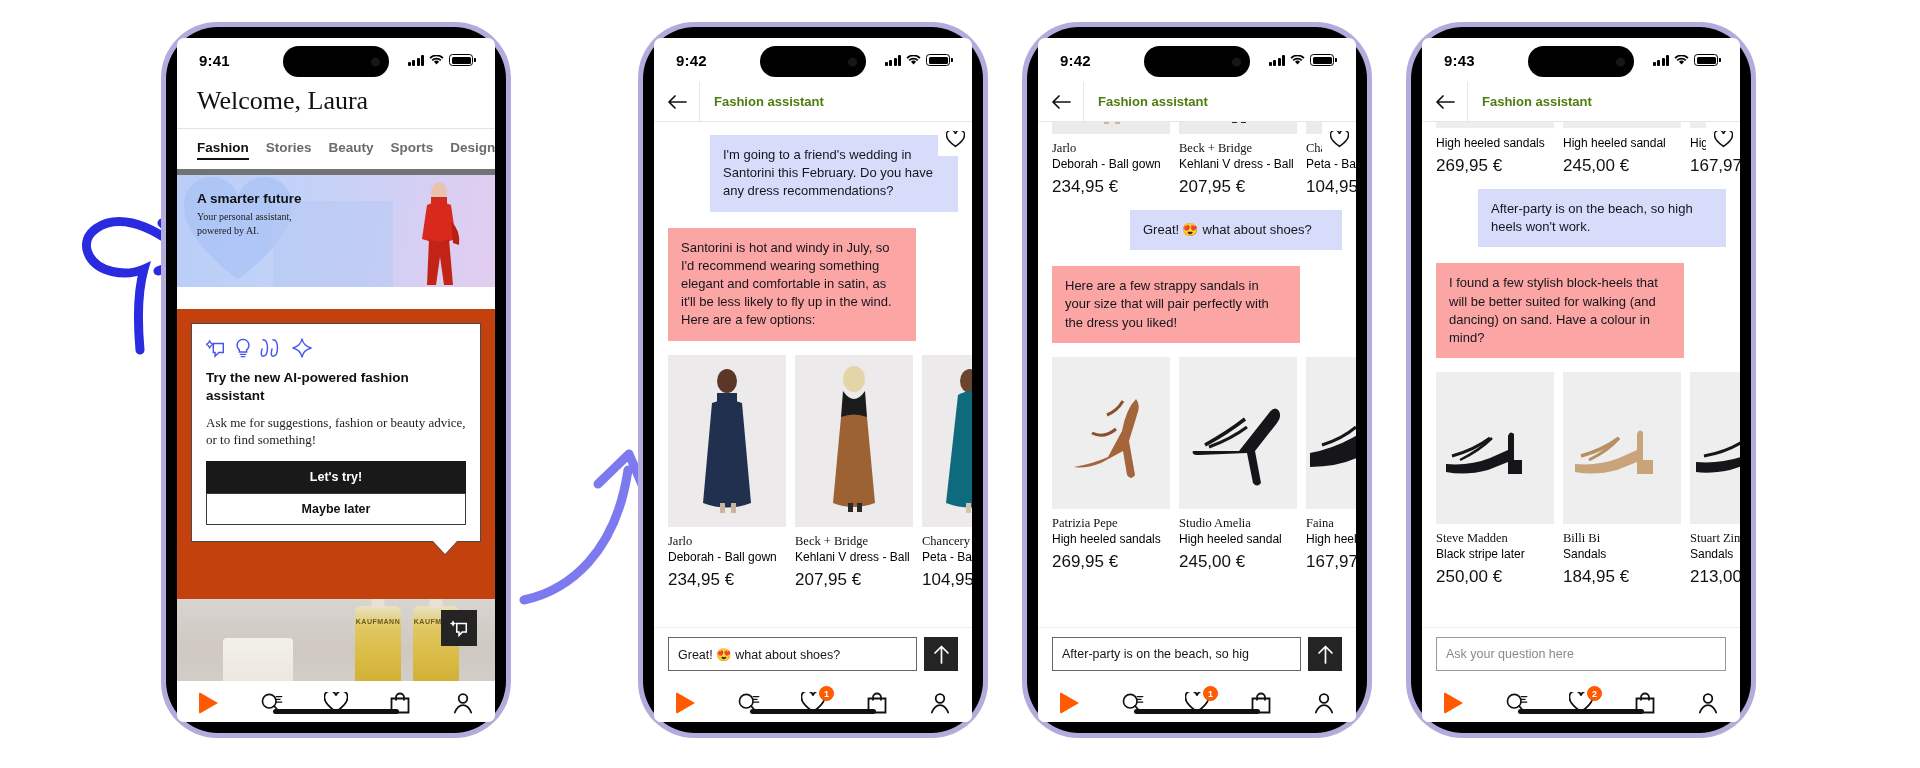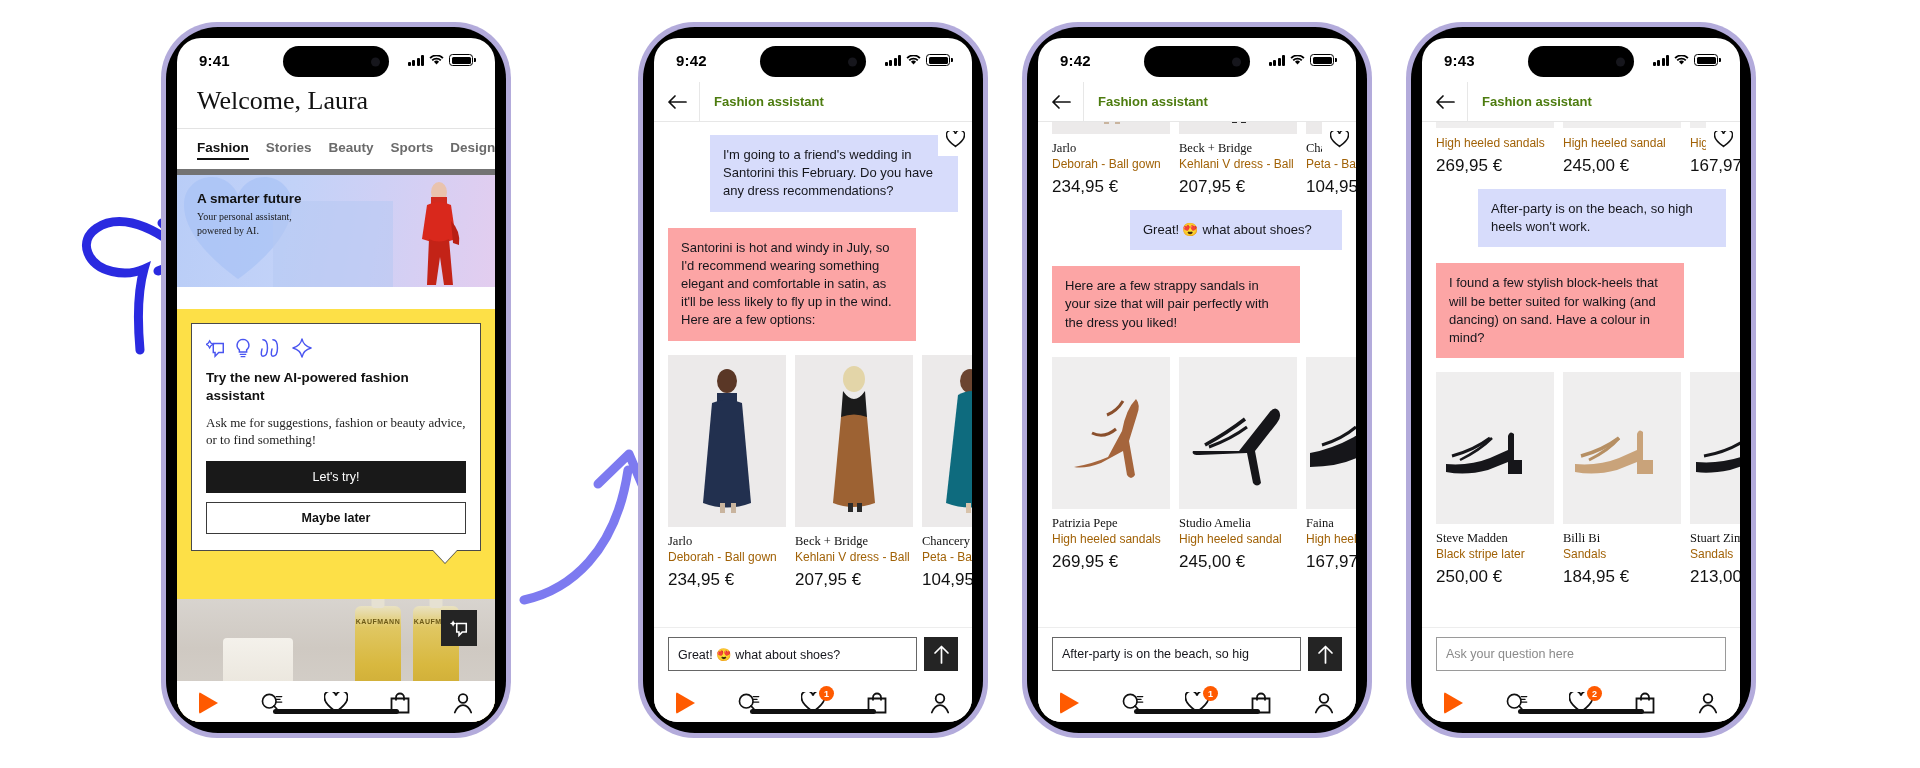--- a/index.html
+++ b/index.html
@@ -21,21 +21,21 @@
   }
   .phone-inner {
     width: 100%; height: 100%;
     border-radius: 52px;
     background: #000000;
     padding: 11px;
   }
   .screen {
     position: relative;
     width: 100%; height: 100%;
-    border-radius: 24px;
+    border-radius: 7px;
     background: #ffffff;
     overflow: hidden;
   }
   .p1 { left: 161px;  top: 22px; }
   .p2 { left: 638px;  top: 22px; }
   .p3 { left: 1022px; top: 22px; }
   .p4 { left: 1406px; top: 22px; }
 
   
   .statusbar {
@@ -117,36 +117,36 @@
   .hero-text { position: relative; padding: 16px 0 0 20px; }
   .hero-title { font-size: 13.5px; font-weight: 700; color: #111; margin-bottom: 4px; }
   .hero-sub {
     font-family: "Liberation Serif", serif;
     font-size: 10px; color: #1a1a1a; line-height: 1.35;
   }
   .hero-model {
     position: absolute; right: 26px; top: 6px; width: 60px; height: 106px;
   }
 
-  .p1-body { position: relative; flex: 1; background: #fde047; overflow: hidden; }
+  .p1-body { position: relative; flex: 1; background: #c2410c; overflow: hidden; }
   .p1-gap { height: 22px; background: #fff; }
   .promo-card {
     position: relative; margin: 14px 14px 0; background: #fff;
     border: 1.5px solid #4a4a4a; padding: 14px 14px 16px;
   }
   .promo-icons { display: flex; gap: 7px; margin-bottom: 11px; color: #4a55f0; }
   .promo-title { font-size: 13.5px; font-weight: 700; color: #111; line-height: 1.33; margin-bottom: 9px; }
   .promo-desc {
     font-family: "Liberation Serif", serif;
     font-size: 13px; color: #222; line-height: 1.35; margin-bottom: 12px;
   }
   .btn-primary {
     display:block; width:100%; background:#191919; color:#fff;
-    font-size: 12.5px; font-weight: 400; text-align:center;
-    padding: 9px 8px; border: none; margin-bottom: 9px;
+    font-size: 12.5px; font-weight: 700; text-align:center;
+    padding: 9px 8px; border: none; 
   }
   .btn-outline {
     display:block; width:100%; background:#fff; color:#111;
     font-size: 12.5px; font-weight: 700; text-align:center;
     padding: 8px 0; border: 1.5px solid #3a3a3a;
   }
   .tooltip-tail {
     position: absolute; right: 22px; bottom: -13px;
     width: 0; height: 0;
     border-left: 13px solid transparent;
@@ -246,21 +246,21 @@
   .fav {
     position:absolute; right:0; top:0; width: 34px; height: 34px;
     background:#fff; display:flex; align-items:center; justify-content:center;
   }
   .product-brand {
     font-family: "Liberation Serif", serif;
     font-size: 12.5px; color:#111; margin-top: 7px;
     white-space: nowrap; overflow: hidden;
   }
   .product-name {
-    font-size: 12px; color:#a16207; margin-top: 1px;
+    font-size: 12px; color:#000000; margin-top: 1px;
     white-space: nowrap; overflow: hidden;
   }
   .product-price { font-size: 17px; color:#111; margin-top: 6px; white-space: nowrap; }
 
   .composer {
     position:absolute; left:0; right:0; bottom: 44px;
     background:#fff; border-top: 1px solid #ededed;
     display:flex; align-items:center; gap: 7px;
     padding: 9px 14px 7px;
   }

